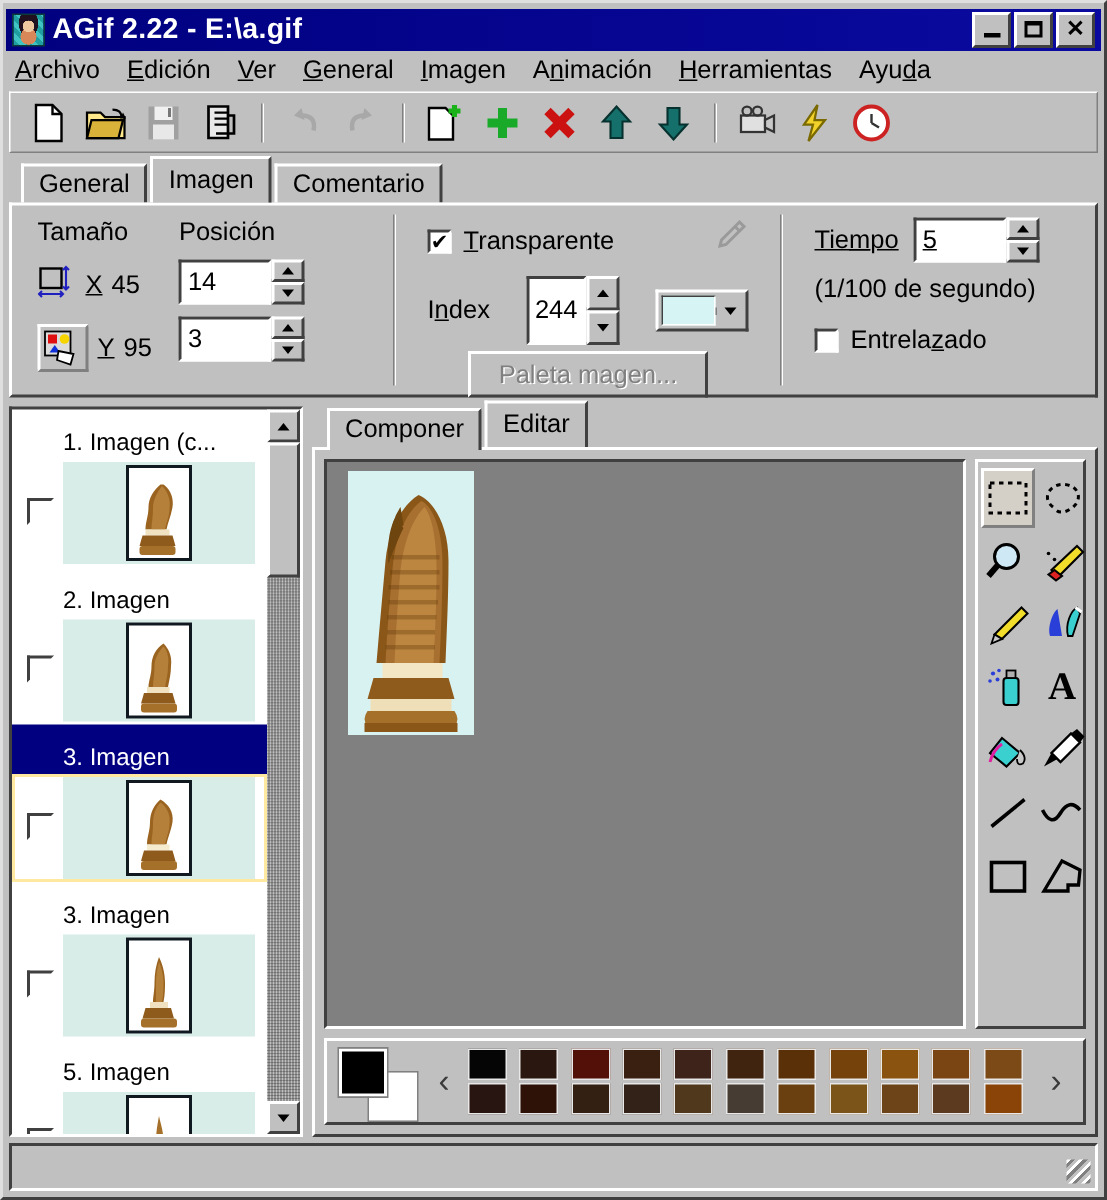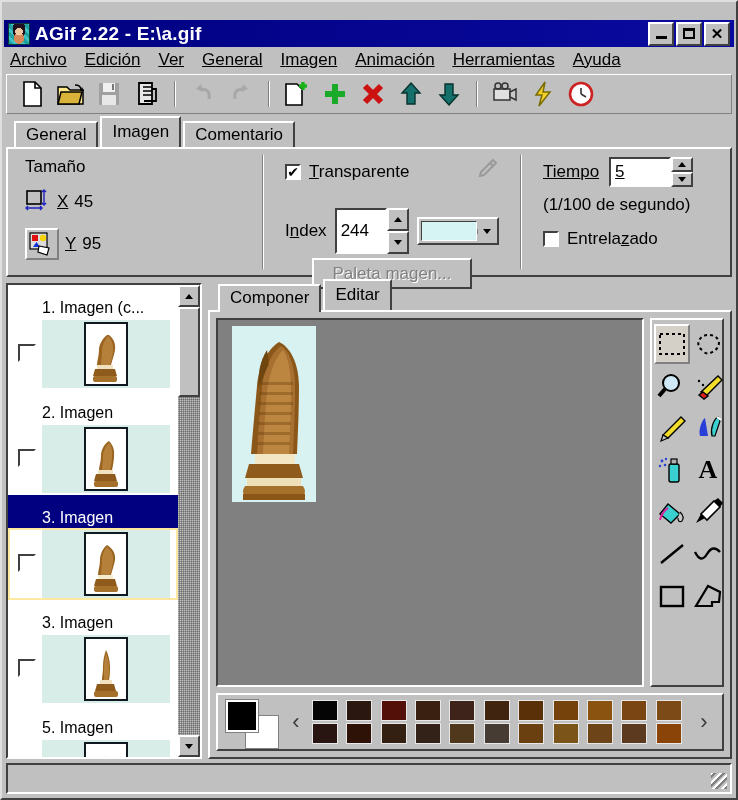--- a/index.html
+++ b/index.html
@@ -14,21 +14,21 @@
   #window {
     position: absolute; inset: 0;
     background: #c0c0c0;
     border-top: 2px solid #dfdfdf; border-left: 2px solid #dfdfdf;
     border-right: 2px solid #404040; border-bottom: 2px solid #404040;
     display: flex; flex-direction: column;
   }
 
   
   #titlebar {
-    height: 30px; margin: 18px 2px 0 2px;
+    height: 30px; margin: 4px 2px 0 2px;
     background: linear-gradient(90deg, #00007f 0%, #0a0aa0 100%);
     display: flex; align-items: center; padding: 0 2px;
   }
   #title-icon {
     width: 22px; height: 22px; margin: 0 5px 0 2px; flex: 0 0 auto;
     background:
       radial-gradient(circle at 50% 38%, #f0c8a0 0 24%, transparent 25%),
       radial-gradient(circle at 50% 72%, #d88858 0 30%, transparent 31%),
       radial-gradient(ellipse at 50% 28%, #201020 0 45%, transparent 46%),
       repeating-linear-gradient(45deg,#1f9f9f 0 3px,#3fc3c3 3px 6px);
@@ -50,21 +50,21 @@
   .win-btn .minglyph { width: 11px; height: 3px; background: #000; margin-top: 8px; }
   .win-btn .maxglyph { width: 12px; height: 11px; border: 2px solid #000; border-top-width: 3px; }
   .win-btn .closeglyph { font-size: 15px; font-weight: bold; line-height: 1; }
 
   
   #menubar {
     height: 28px; display: flex; align-items: center;
     padding-left: 8px; gap: 18px;
     background: #c0c0c0;
   }
-  .menu-item { font-size: 17px; color: #000; cursor: default; white-space: nowrap; text-decoration: underline; }
+  .menu-item { font-size: 17px; color: #000; cursor: default; white-space: nowrap; }
   .menu-item u { text-decoration: underline; }
 
   
   #toolbar {
     height: 44px; margin: 2px 4px 0 4px;
     background: #c0c0c0; display: flex; align-items: center;
     padding: 0 8px; gap: 2px;
     border-top: 1px solid #ffffff; border-left: 1px solid #ffffff;
     border-right: 1px solid #808080; border-bottom: 1px solid #808080;
   }
@@ -400,36 +400,61 @@
                 <circle cx="14" cy="6" r="3.2" fill="#f5d400"></circle>
                 <path d="M4 15 l3.5-5 3.5 5 z" fill="#1030d8"></path>
                 <path d="M10 14 l10 2 -2 7 -9-3 z" fill="#fff" stroke="#000" stroke-width="1.2"></path>
               </svg>
           </span>
           <span class="lbl"><u>Y</u></span>
           <span class="lbl">95</span>
         </div>
       </div>
 
+      <div style="display:flex;flex-direction:column;gap:8px;">
+        <div class="lbl">Posición</div>
+        <div class="spin">
+          <div class="fld">14</div>
+          <div class="btns">
+            <div class="sb">
+                <div class="tri-up"></div>
+              </div>
+            <div class="sb">
+                <div class="tri-dn"></div>
+              </div>
+          </div>
+        </div>
+        <div class="spin">
+          <div class="fld">3</div>
+          <div class="btns">
+            <div class="sb">
+                <div class="tri-up"></div>
+              </div>
+            <div class="sb">
+                <div class="tri-dn"></div>
+              </div>
+          </div>
+        </div>
+      </div>
     </div>
 
     <div class="vsep"></div>
 
     <div class="pp-group" style="width:248px;">
       <div style="display:flex;align-items:center;gap:8px;">
         <div class="cbx">✔</div>
         <span class="lbl"><u>T</u>ransparente</span>
         <span style="margin-left:auto;">
           <svg width="28" height="26" viewBox="0 0 28 26">
               <path d="M22 3 l3 3 -12 12 -4 1 1-4 z" fill="none" stroke="#9a9a9a" stroke-width="2"></path>
               <path d="M19 6 l3 3" stroke="#9a9a9a" stroke-width="2"></path>
             </svg>
         </span>
       </div>
-      <div style="display:flex;align-items:center;gap:8px;margin-top:21px;justify-content:flex-end;">
+      <div style="display:flex;align-items:center;gap:24px;margin-top:8px;justify-content:flex-end;">
         <span class="lbl">I<u>n</u>dex</span>
         <div class="spin" style="width:76px;height:46px;">
           <div class="fld">244</div>
           <div class="btns">
             <div class="sb">
                 <div class="tri-up"></div>
               </div>
             <div class="sb">
                 <div class="tri-dn"></div>
               </div>

